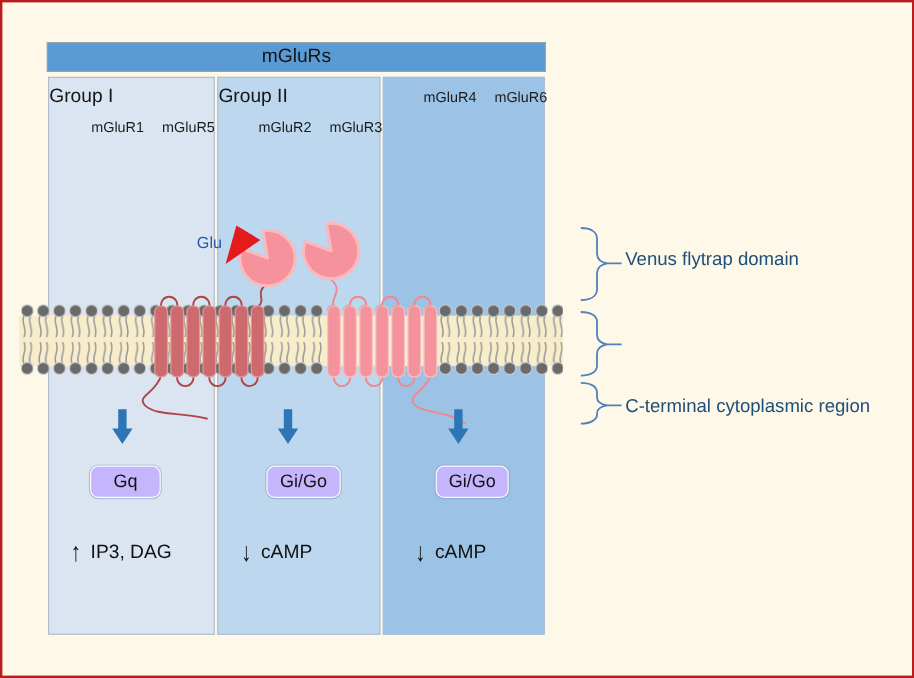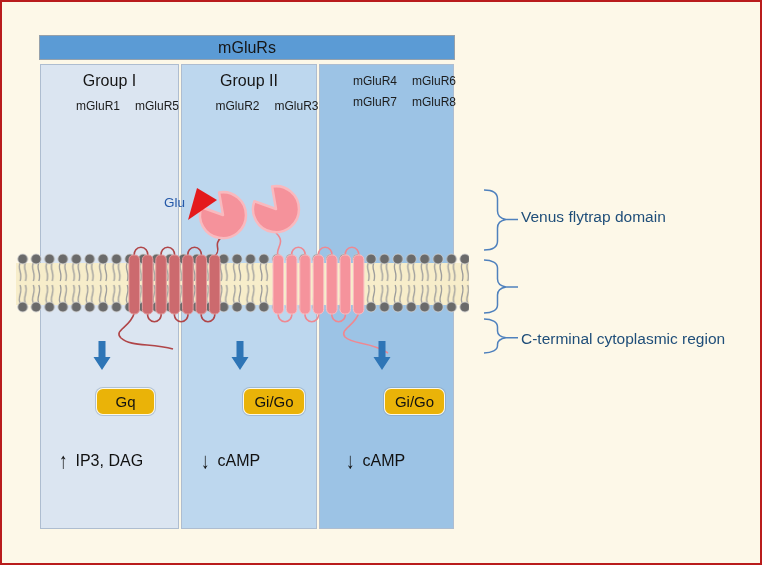--- a/index.html
+++ b/index.html
@@ -6,29 +6,29 @@
   .canvas{position:relative;width:762px;height:565px;background:#fdf8e8;border:2px solid #b91c1c;box-sizing:border-box;overflow:hidden;}
 
   .header-bar{position:absolute;left:37px;top:33px;width:416px;height:25px;background:#5b9bd5;
     border:1px solid #96a1ab;box-sizing:border-box;display:flex;align-items:center;justify-content:center;
     font-size:16px;color:#161616;z-index:1;}
 
   .col{position:absolute;top:62px;height:465px;border:1px solid #aebdd0;box-sizing:border-box;z-index:1;}
   .col1{left:38px;width:139px;background:#dbe5f1;}
   .col2{left:179px;width:136px;background:#bdd7ee;}
   .col3{left:317px;width:135px;background:#9cc3e5;}
-  .col-title{margin-top:7px;text-align:center;font-size:16px;color:#161616;}
+  .col-title{margin-top:7px;text-align:left;font-size:16px;color:#161616;}
   .receptor-row{display:flex;justify-content:center;gap:15px;margin-top:9px;font-size:12px;color:#1c1c1c;margin-left:36px;}
   .receptor-row.second{margin-top:7px;}
 
   .deco{position:absolute;left:0;top:0;z-index:2;pointer-events:none;}
 
-  .gbox{position:absolute;top:386px;height:27px;background:#eab308;border:1.5px solid rgba(255,255,255,0.9);
+  .gbox{position:absolute;top:386px;height:27px;background:#c4b5fd;border:1.5px solid rgba(255,255,255,0.9);
     box-shadow:0 0 0 1px rgba(125,150,180,0.45);border-radius:7px;box-sizing:border-box;
-    display:flex;align-items:center;justify-content:center;font-size:15px;color:#121212;z-index:3;margin-left:21px;}
+    display:flex;align-items:center;justify-content:center;font-size:15px;color:#121212;z-index:3;}
   .gbox1{left:73px;width:59px;}
   .gbox2{left:220px;width:62px;}
   .gbox3{left:361px;width:61px;}
 
   .effect{position:absolute;top:449px;display:flex;align-items:center;font-size:16px;color:#111;z-index:3;}
   .effect1{left:57px;}
   .effect2{left:199px;}
   .effect3{left:344px;}
   .fx-arrow{font-weight:700;font-size:17px;display:inline-block;transform:scaleY(1.3);margin-right:8px;}
 
@@ -61,24 +61,20 @@
     <div class="receptor-row">
       <span>mGluR2</span>
       <span>mGluR3</span>
     </div>
   </div>
 
   <div class="col col3">
     <div class="receptor-row">
       <span>mGluR4</span>
       <span>mGluR6</span>
-    </div>
-    <div class="receptor-row second">
-      <span>mGluR7</span>
-      <span>mGluR8</span>
     </div>
   </div>
 
   <svg class="deco" width="762" height="565" viewBox="0 0 762 565">
     <defs>
       <pattern id="lipids" x="14" y="250" width="13.4" height="62" patternUnits="userSpaceOnUse">
         <path d="M4,11 C1,17 7,21 4,29" fill="none" stroke="#9b9b9b" stroke-width="1.3"></path>
         <path d="M9.4,11 C6.4,17 12.4,21 9.4,29" fill="none" stroke="#9b9b9b" stroke-width="1.3"></path>
         <path d="M4,51 C1,45 7,41 4,33" fill="none" stroke="#9b9b9b" stroke-width="1.3"></path>
         <path d="M9.4,51 C6.4,45 12.4,41 9.4,33" fill="none" stroke="#9b9b9b" stroke-width="1.3"></path>

